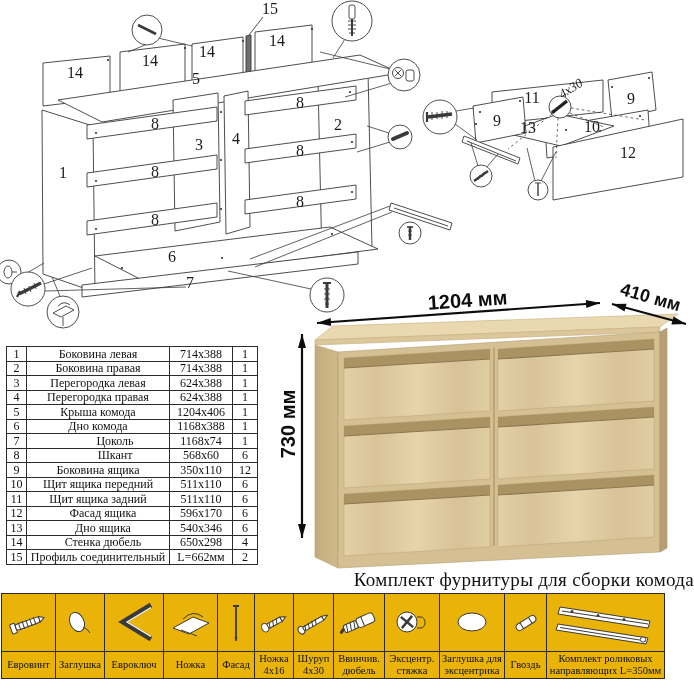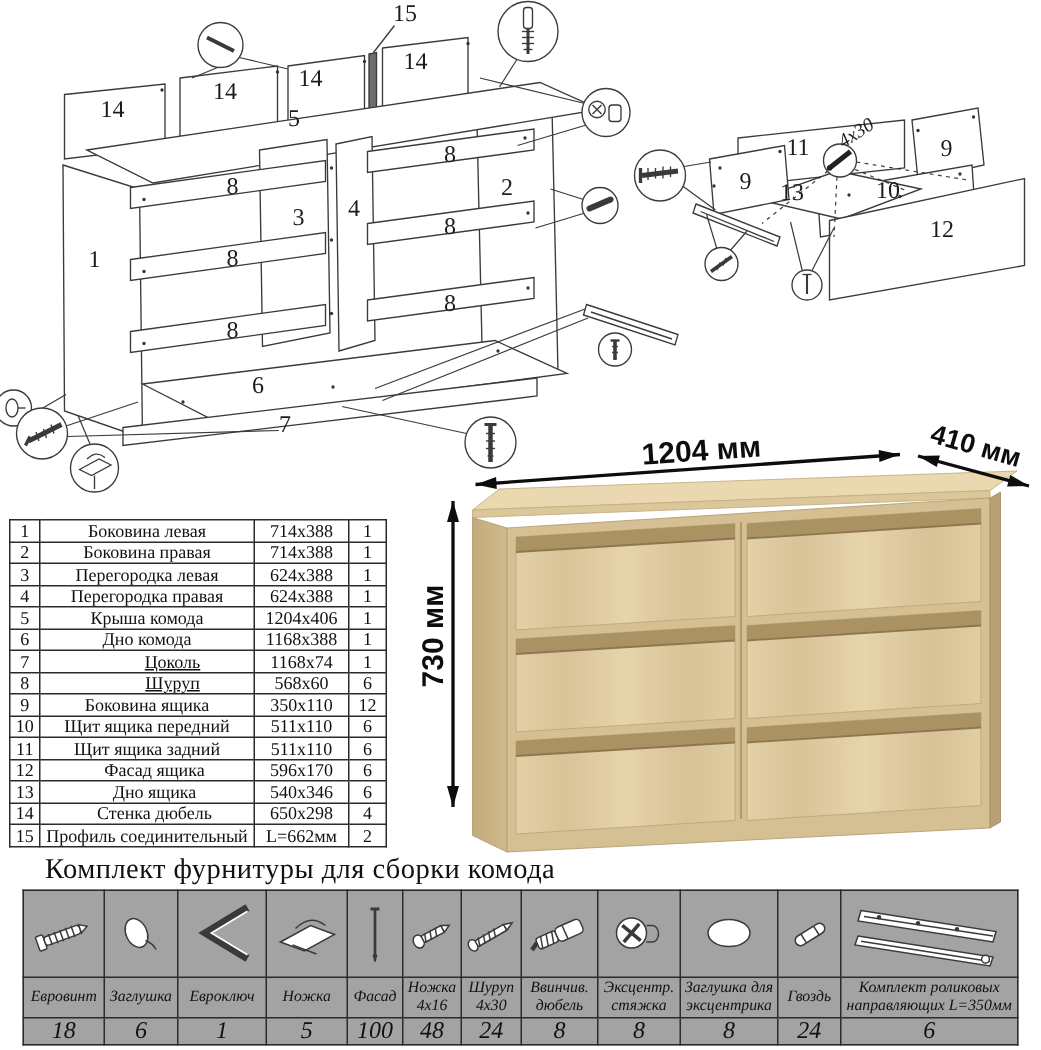--- a/index.html
+++ b/index.html
@@ -8,26 +8,26 @@
   svg text{font-family:"Liberation Serif",serif;fill:#1c1c1c;}
   .plabel{font-size:16px;}
   .dim-label{font-family:"Liberation Sans",sans-serif;font-weight:bold;font-size:20px;fill:#0d0d0d;}
   .dim-label.small{font-size:18px;}
   .note430{font-size:13px;font-style:italic;}
 
   
   table.parts{position:absolute;left:6px;top:346px;border-collapse:collapse;table-layout:fixed;width:251px;background:#fff;}
   table.parts td{border:1.4px solid #2b2b2b;height:13.5px;padding:0 2px;font-size:12px;line-height:12px;white-space:nowrap;overflow:hidden;text-align:center;}
   table.parts td.c{text-align:center;padding:0;}
-  table.parts td.ind1{padding-left:36px;text-decoration:underline;}
+  table.parts td.ind1{padding-left:36px;}
   table.parts td.ind2{padding-left:12px;}
 
   
-  .hw-title{position:absolute;left:30px;right:0;top:569px;text-align:left;font-size:19px;letter-spacing:.3px;}
-  table.hw{position:absolute;left:15px;top:593px;border-collapse:collapse;table-layout:fixed;width:663px;background:#a3a3a3;font-style:italic;}
+  .hw-title{position:absolute;left:30px;right:0;top:569px;text-align:right;font-size:19px;letter-spacing:.3px;}
+  table.hw{position:absolute;left:1px;top:593px;border-collapse:collapse;table-layout:fixed;width:663px;background:#eab308;}
   table.hw td{border:1.4px solid #2b2b2b;text-align:center;vertical-align:middle;overflow:hidden;}
   table.hw td.icon-cell{height:57px;padding:0;}
   table.hw td.lbl{font-size:10.5px;line-height:1.12;height:24px;padding:1px 1px;}
   table.hw td.qty{font-size:16px;height:17px;line-height:17px;padding:0;}
   .icn{display:block;margin:0 auto;}
 </style>
 </head>
 <body>
 
 <svg class="abs" style="left:278px;top:276px;" width="416" height="300" viewBox="0 0 416 300">
@@ -403,21 +403,21 @@
         <td class="c">1</td>
       </tr>
     <tr>
         <td class="c">7</td>
         <td class="ind1">Цоколь</td>
         <td class="c">1168x74</td>
         <td class="c">1</td>
       </tr>
     <tr>
         <td class="c">8</td>
-        <td class="ind1">Шуруп</td>
+        <td class="ind1">Шкант</td>
         <td class="c">568x60</td>
         <td class="c">6</td>
       </tr>
     <tr>
         <td class="c">9</td>
         <td>Боковина ящика</td>
         <td class="c">350x110</td>
         <td class="c">12</td>
       </tr>
     <tr>
@@ -600,28 +600,14 @@
     <td class="lbl">Ножка</td>
     <td class="lbl">Фасад</td>
     <td class="lbl">Ножка 4x16</td>
     <td class="lbl">Шуруп 4x30</td>
     <td class="lbl">Ввинчив. дюбель</td>
     <td class="lbl">Эксцентр. стяжка</td>
     <td class="lbl">Заглушка для эксцентрика</td>
     <td class="lbl">Гвоздь</td>
     <td class="lbl">Комплект роликовых направляющих L=350мм</td>
   </tr>
-  <tr>
-    <td class="qty">18</td>
-    <td class="qty">6</td>
-    <td class="qty">1</td>
-    <td class="qty">5</td>
-    <td class="qty">100</td>
-    <td class="qty">48</td>
-    <td class="qty">24</td>
-    <td class="qty">8</td>
-    <td class="qty">8</td>
-    <td class="qty">8</td>
-    <td class="qty">24</td>
-    <td class="qty">6</td>
-  </tr>
   </tbody>
 </table>
 
 </body></html>

